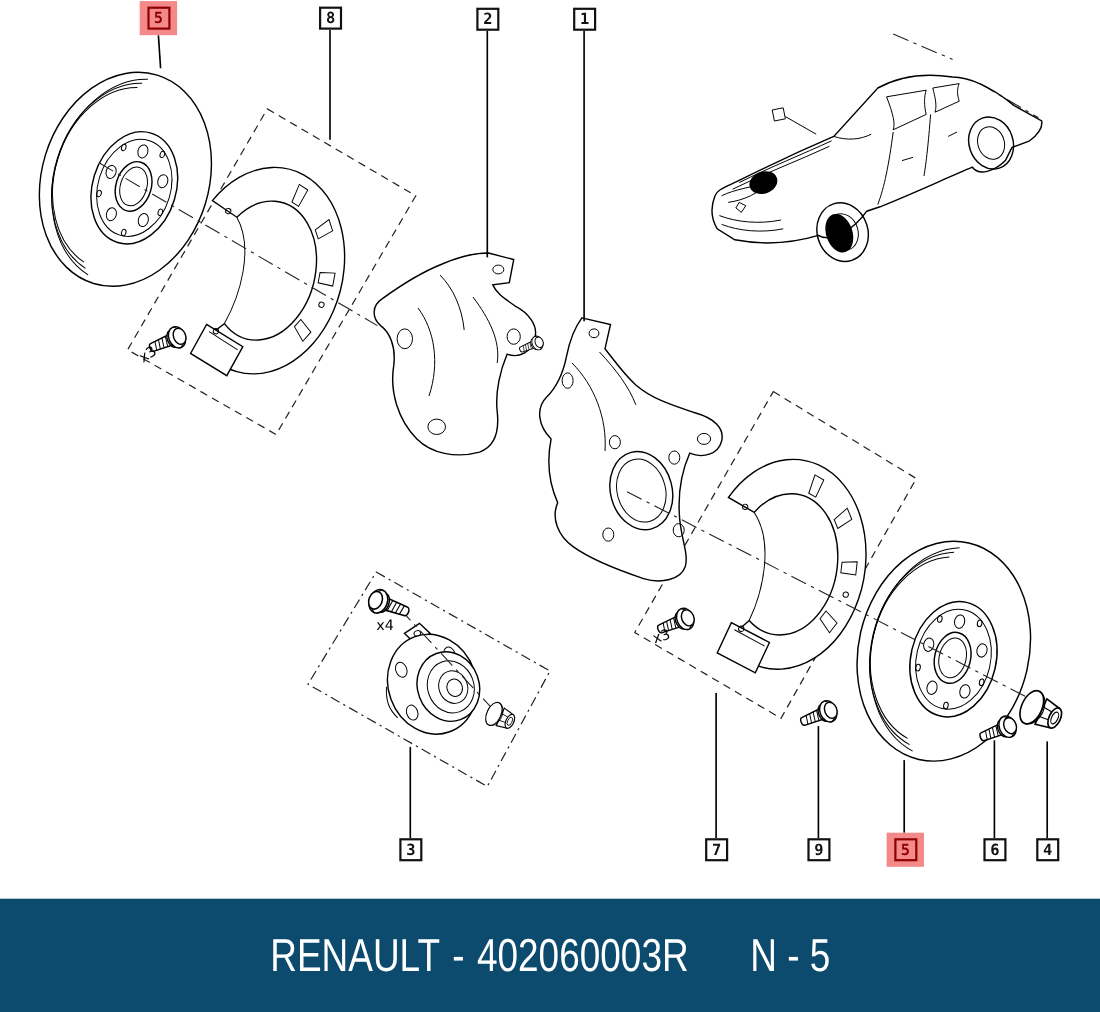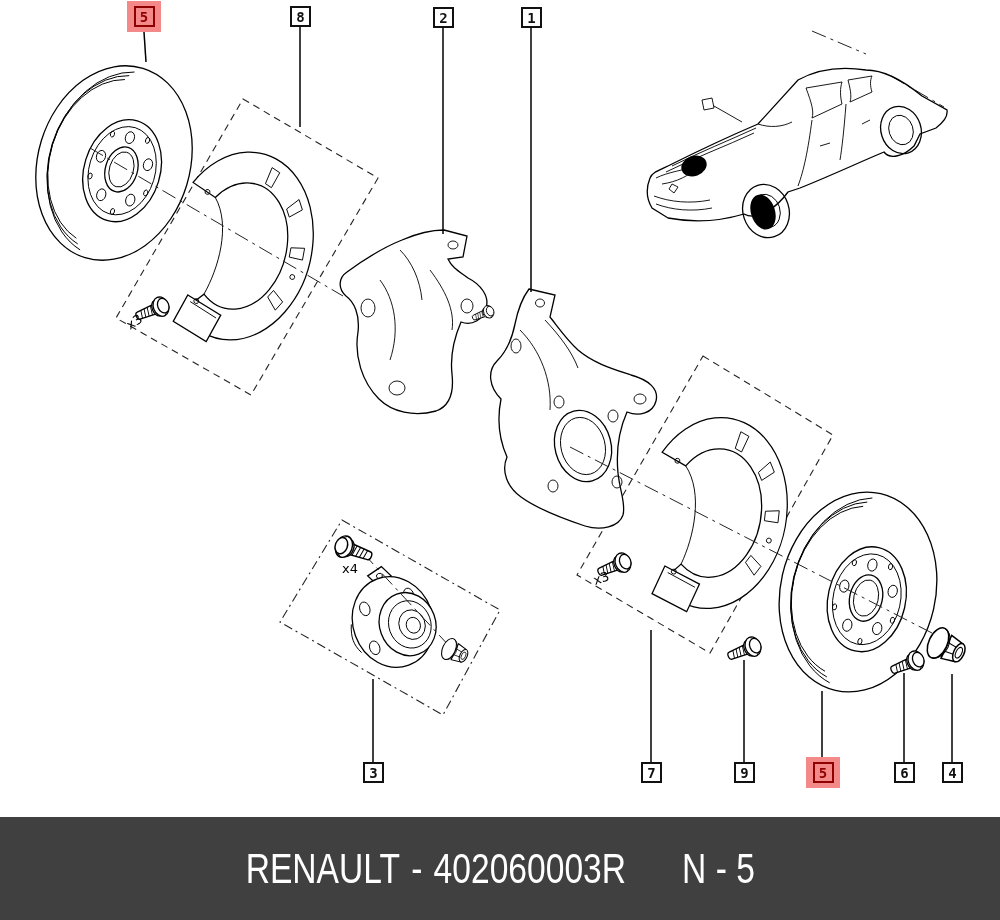--- a/index.html
+++ b/index.html
@@ -7,21 +7,21 @@
          font-family:"DejaVu Sans",sans-serif;}
   #art{position:absolute;left:0;top:0;z-index:1;}
   .callout{position:absolute;width:17px;height:17px;border:2px solid #111;background:#fff;
            display:flex;align-items:center;justify-content:center;z-index:2;
            font:bold 14px "DejaVu Sans Mono",monospace;color:#111;cursor:pointer;}
   .hlwrap{position:absolute;width:34px;height:31px;background:#f48989;display:flex;
           align-items:center;justify-content:center;z-index:2;cursor:pointer;}
   .hlinner{width:17px;height:17px;border:2px solid #8f0000;color:#8f0000;background:transparent;
            display:flex;align-items:center;justify-content:center;
            font:bold 14px "DejaVu Sans Mono",monospace;}
-  .footer{position:absolute;left:0;top:817px;width:1000px;height:103px;background:#404040;
+  .footer{position:absolute;left:0;top:817px;width:1000px;height:103px;background:#0c4a6e;
           display:flex;align-items:center;justify-content:center;z-index:3;}
   .footer-row{display:flex;align-items:center;gap:14px;transform:scaleX(0.8);
               transform-origin:center;white-space:nowrap;color:#fff;
               font-family:"Liberation Sans",sans-serif;font-size:42px;font-weight:400;}
   .pageref{margin-left:56px;}
   svg .ln{stroke:#000;fill:none;stroke-width:1.3;}
   svg .thin{stroke:#000;fill:none;stroke-width:0.9;}
   svg .wh{stroke:#000;fill:#fff;stroke-width:1.3;}
   svg .dashbox{stroke:#222;fill:none;stroke-width:1.1;stroke-dasharray:7 5;}
   svg .dashdot{stroke:#222;fill:none;stroke-width:1;stroke-dasharray:15 5 3 5;}

